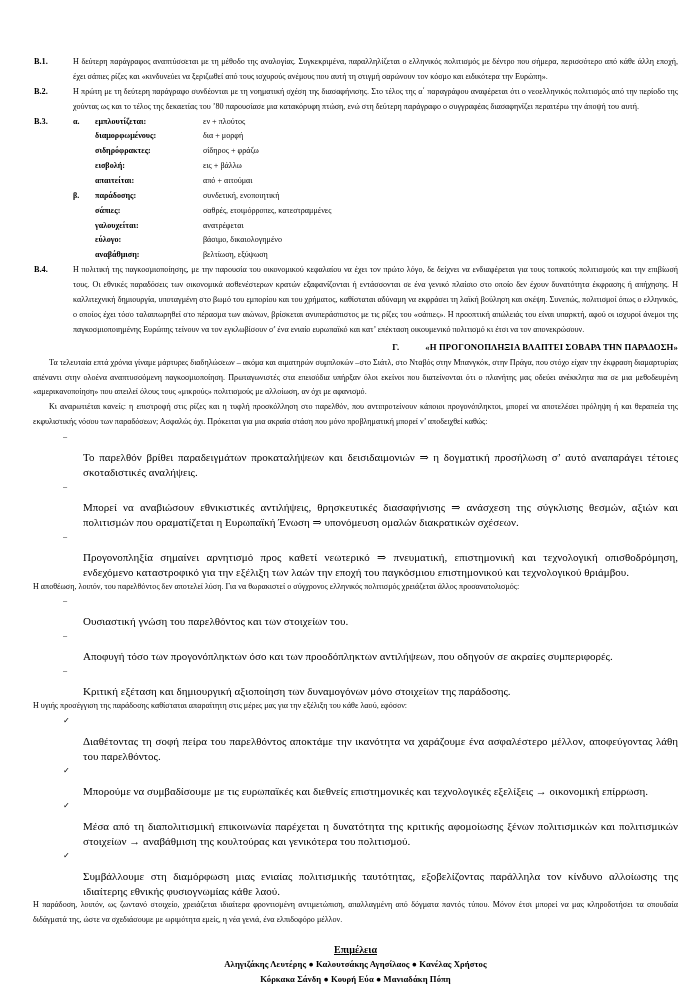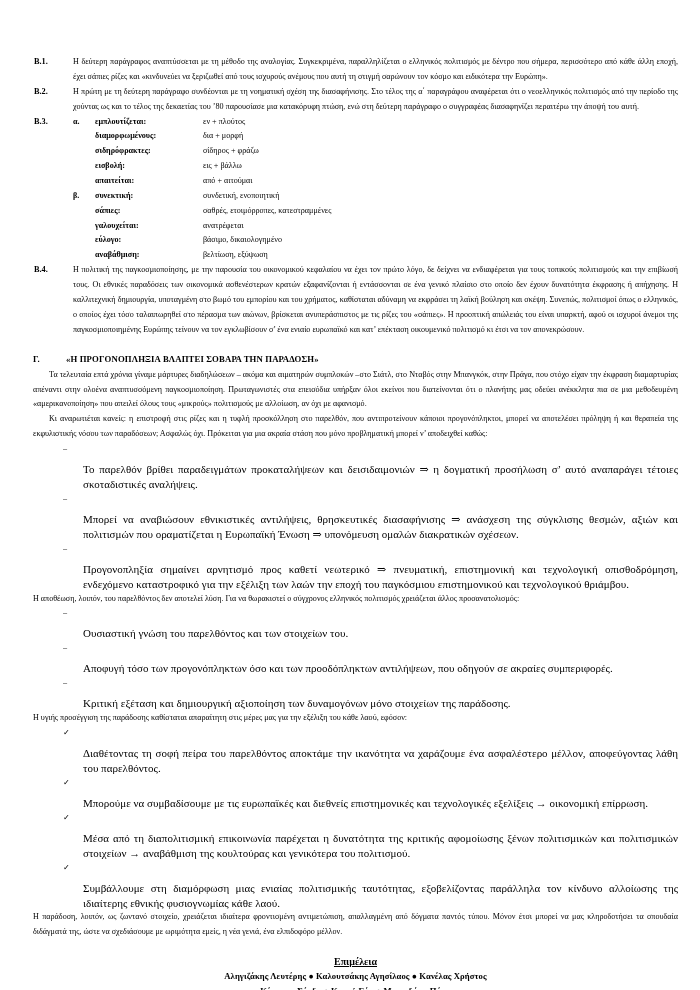--- a/index.html
+++ b/index.html
@@ -70,25 +70,25 @@
     font-weight: bold;
     padding-right: 18px !important;
     width: 108px;
   }
   .vocab-def {
     font-weight: normal;
   }
 
   
   .gamma-heading {
-    text-align: left;
+    text-align: right;
     font-weight: bold;
     font-size: 8.7px;
     line-height: 15px;
-    margin-top: 14px;
+    margin-top: 2px;
     margin-bottom: 1px;
     letter-spacing: 0.15px;
   }
   .gamma-heading .gl {
     display: inline-block;
     margin-right: 26px;
   }
 
   
   .gpar {
@@ -184,21 +184,21 @@
             </tr>
           </tbody>
         </table>
       </div>
 
       <div class="vocab-block">
         <div class="greek-letter">β.</div>
         <table class="vocab-table">
           <tbody>
             <tr>
-              <td class="vocab-term">συνεκτική:</td>
+              <td class="vocab-term">παράδοσης:</td>
               <td class="vocab-def">συνδετική, ενοποιητική</td>
             </tr>
             <tr>
               <td class="vocab-term">σάπιες:</td>
               <td class="vocab-def">σαθρές, ετοιμόρροπες, κατεστραμμένες</td>
             </tr>
             <tr>
               <td class="vocab-term">γαλουχείται:</td>
               <td class="vocab-def">ανατρέφεται</td>
             </tr>

